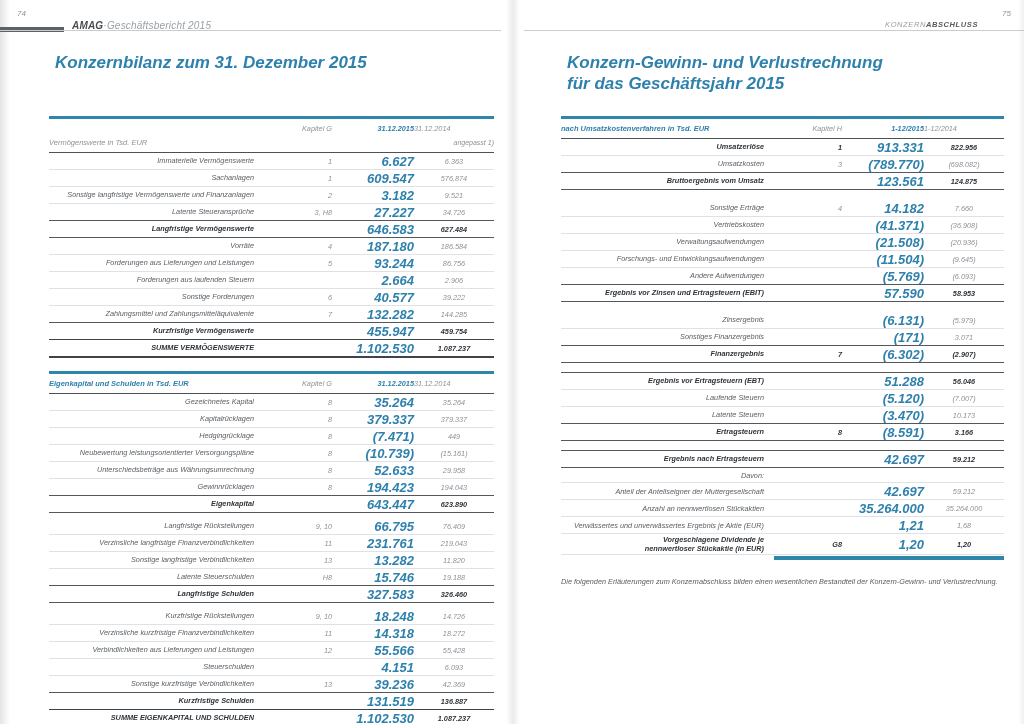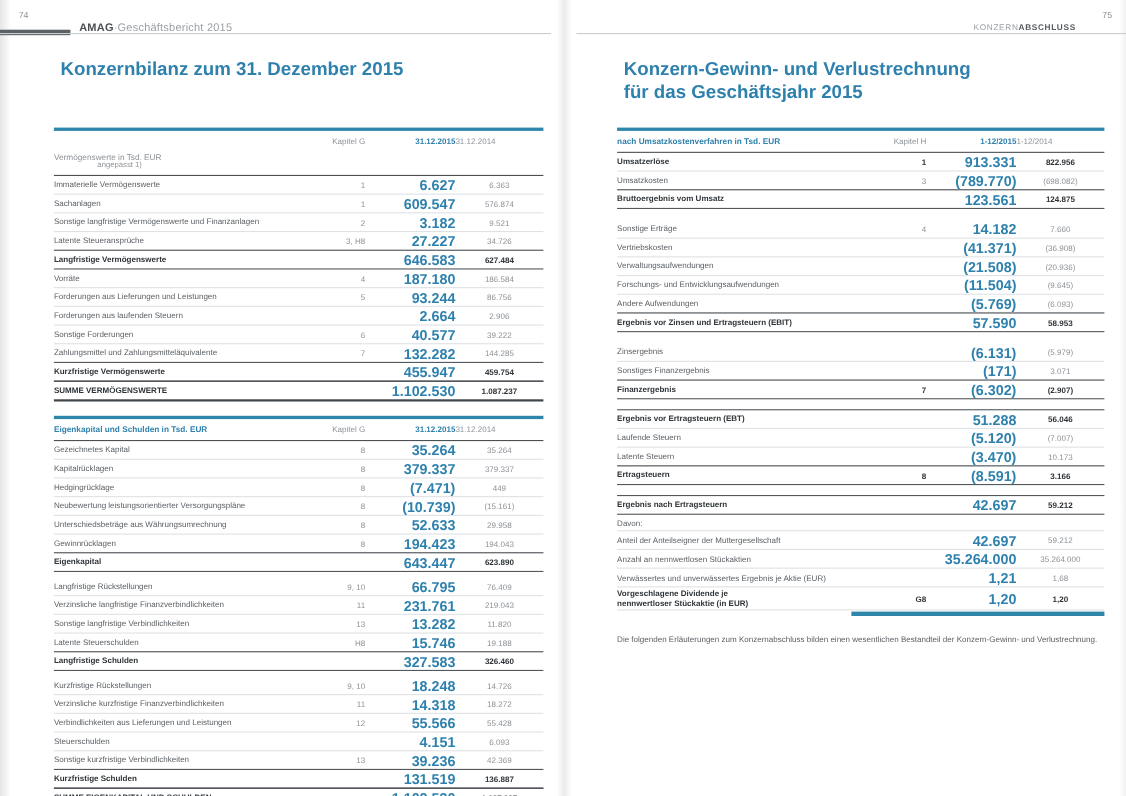--- a/index.html
+++ b/index.html
@@ -7,21 +7,21 @@
     width:1024px;height:724px;
     background:#ffffff;
     font-family:"Liberation Sans", sans-serif;
     -webkit-font-smoothing:antialiased;
   }
   .spread{position:relative;width:1024px;height:724px;background:#fff;overflow:hidden;}
   .edge-l{position:absolute;left:0;top:0;width:10px;height:100%;background:linear-gradient(90deg,rgba(0,0,0,0.10),rgba(0,0,0,0));}
   .edge-r{position:absolute;right:0;top:0;width:6px;height:100%;background:linear-gradient(270deg,rgba(0,0,0,0.06),rgba(0,0,0,0));}
   .gutter{position:absolute;left:506px;top:0;width:14px;height:100%;
     background:linear-gradient(90deg,rgba(0,0,0,0) 0%,rgba(0,0,0,0.08) 50%,rgba(0,0,0,0) 100%);}
-  .page{position:absolute;top:0;width:512px;height:638px;}
+  .page{position:absolute;top:0;width:512px;height:638px;font-style:italic;}
   .page.left{left:0;}
   .page.right{left:512px;}
 
   .pagenum{position:absolute;top:9px;font-size:8px;color:#8d9297;}
   .page.left .pagenum{left:17px;}
   .page.right .pagenum{right:13px;}
 
   .hrule{position:absolute;top:30px;height:1px;background:#c9cdd0;}
   .page.left .hrule{left:0;width:501px;}
   .page.right .hrule{left:12px;width:500px;}
@@ -33,30 +33,30 @@
 
   .title{position:absolute;left:55px;top:52px;font-size:17px;font-weight:bold;color:#2e80ad;line-height:1.24;}
 
   .content{position:absolute;left:49px;top:116px;width:445px;}
   .page.right .content{width:443px;}
 
   
   .t-toprule{height:3px;background:#2e86ab;}
   .t-head{padding:5px 0 5px;border-bottom:1.5px solid #4c5154;}
   .h-line{display:flex;align-items:baseline;}
-  .h-line.sub{margin-top:5px;flex-direction:column;}
+  .h-line.sub{margin-top:5px;}
   .h-label{flex:1;font-size:7.5px;font-weight:bold;color:#2e80ad;}
   .h-kap{width:72px;text-align:right;font-size:7.3px;color:#8d9297;}
   .h-a{width:82px;text-align:right;font-size:7.3px;font-weight:bold;color:#2e80ad;}
   .h-b{width:80px;text-align:left;font-size:7.3px;color:#8d9297;}
   .h-sub-left{flex:1;font-size:7.5px;color:#8d9297;}
   .h-sub-right{width:80px;text-align:right;font-size:7px;color:#8d9297;}
 
   .trow{display:flex;align-items:center;min-height:13.4px;border-bottom:1px solid #dfe2e4;padding:.5px 0;}
-  .c-lbl{flex:1;font-size:7.3px;color:#5b6065;line-height:1.25;padding-right:6px;}
+  .c-lbl{flex:1;font-size:7.3px;color:#5b6065;line-height:1.25;padding-right:6px;text-align:right;}
   .c-kap{width:72px;text-align:right;font-size:7.3px;color:#8d9297;}
   .c-a{width:82px;text-align:right;font-size:13px;font-weight:bold;color:#2e80ad;}
   .c-b{width:80px;text-align:center;font-size:7.3px;color:#8d9297;}
 
   .trow.b .c-lbl,.trow.b .c-b,.trow.b .c-kap{font-weight:bold;color:#2f3438;}
   .trow.td{border-top:1px solid #54585c;margin-top:-1px;}
   .trow.bd{border-bottom:1px solid #54585c;}
   .trow.sum{border-top:1.5px solid #3f4448;border-bottom:2px solid #3f4448;margin-top:-1px;}
   .trow.sum .c-lbl,.trow.sum .c-b,.trow.sum .c-kap{font-weight:bold;color:#2f3438;}
 

